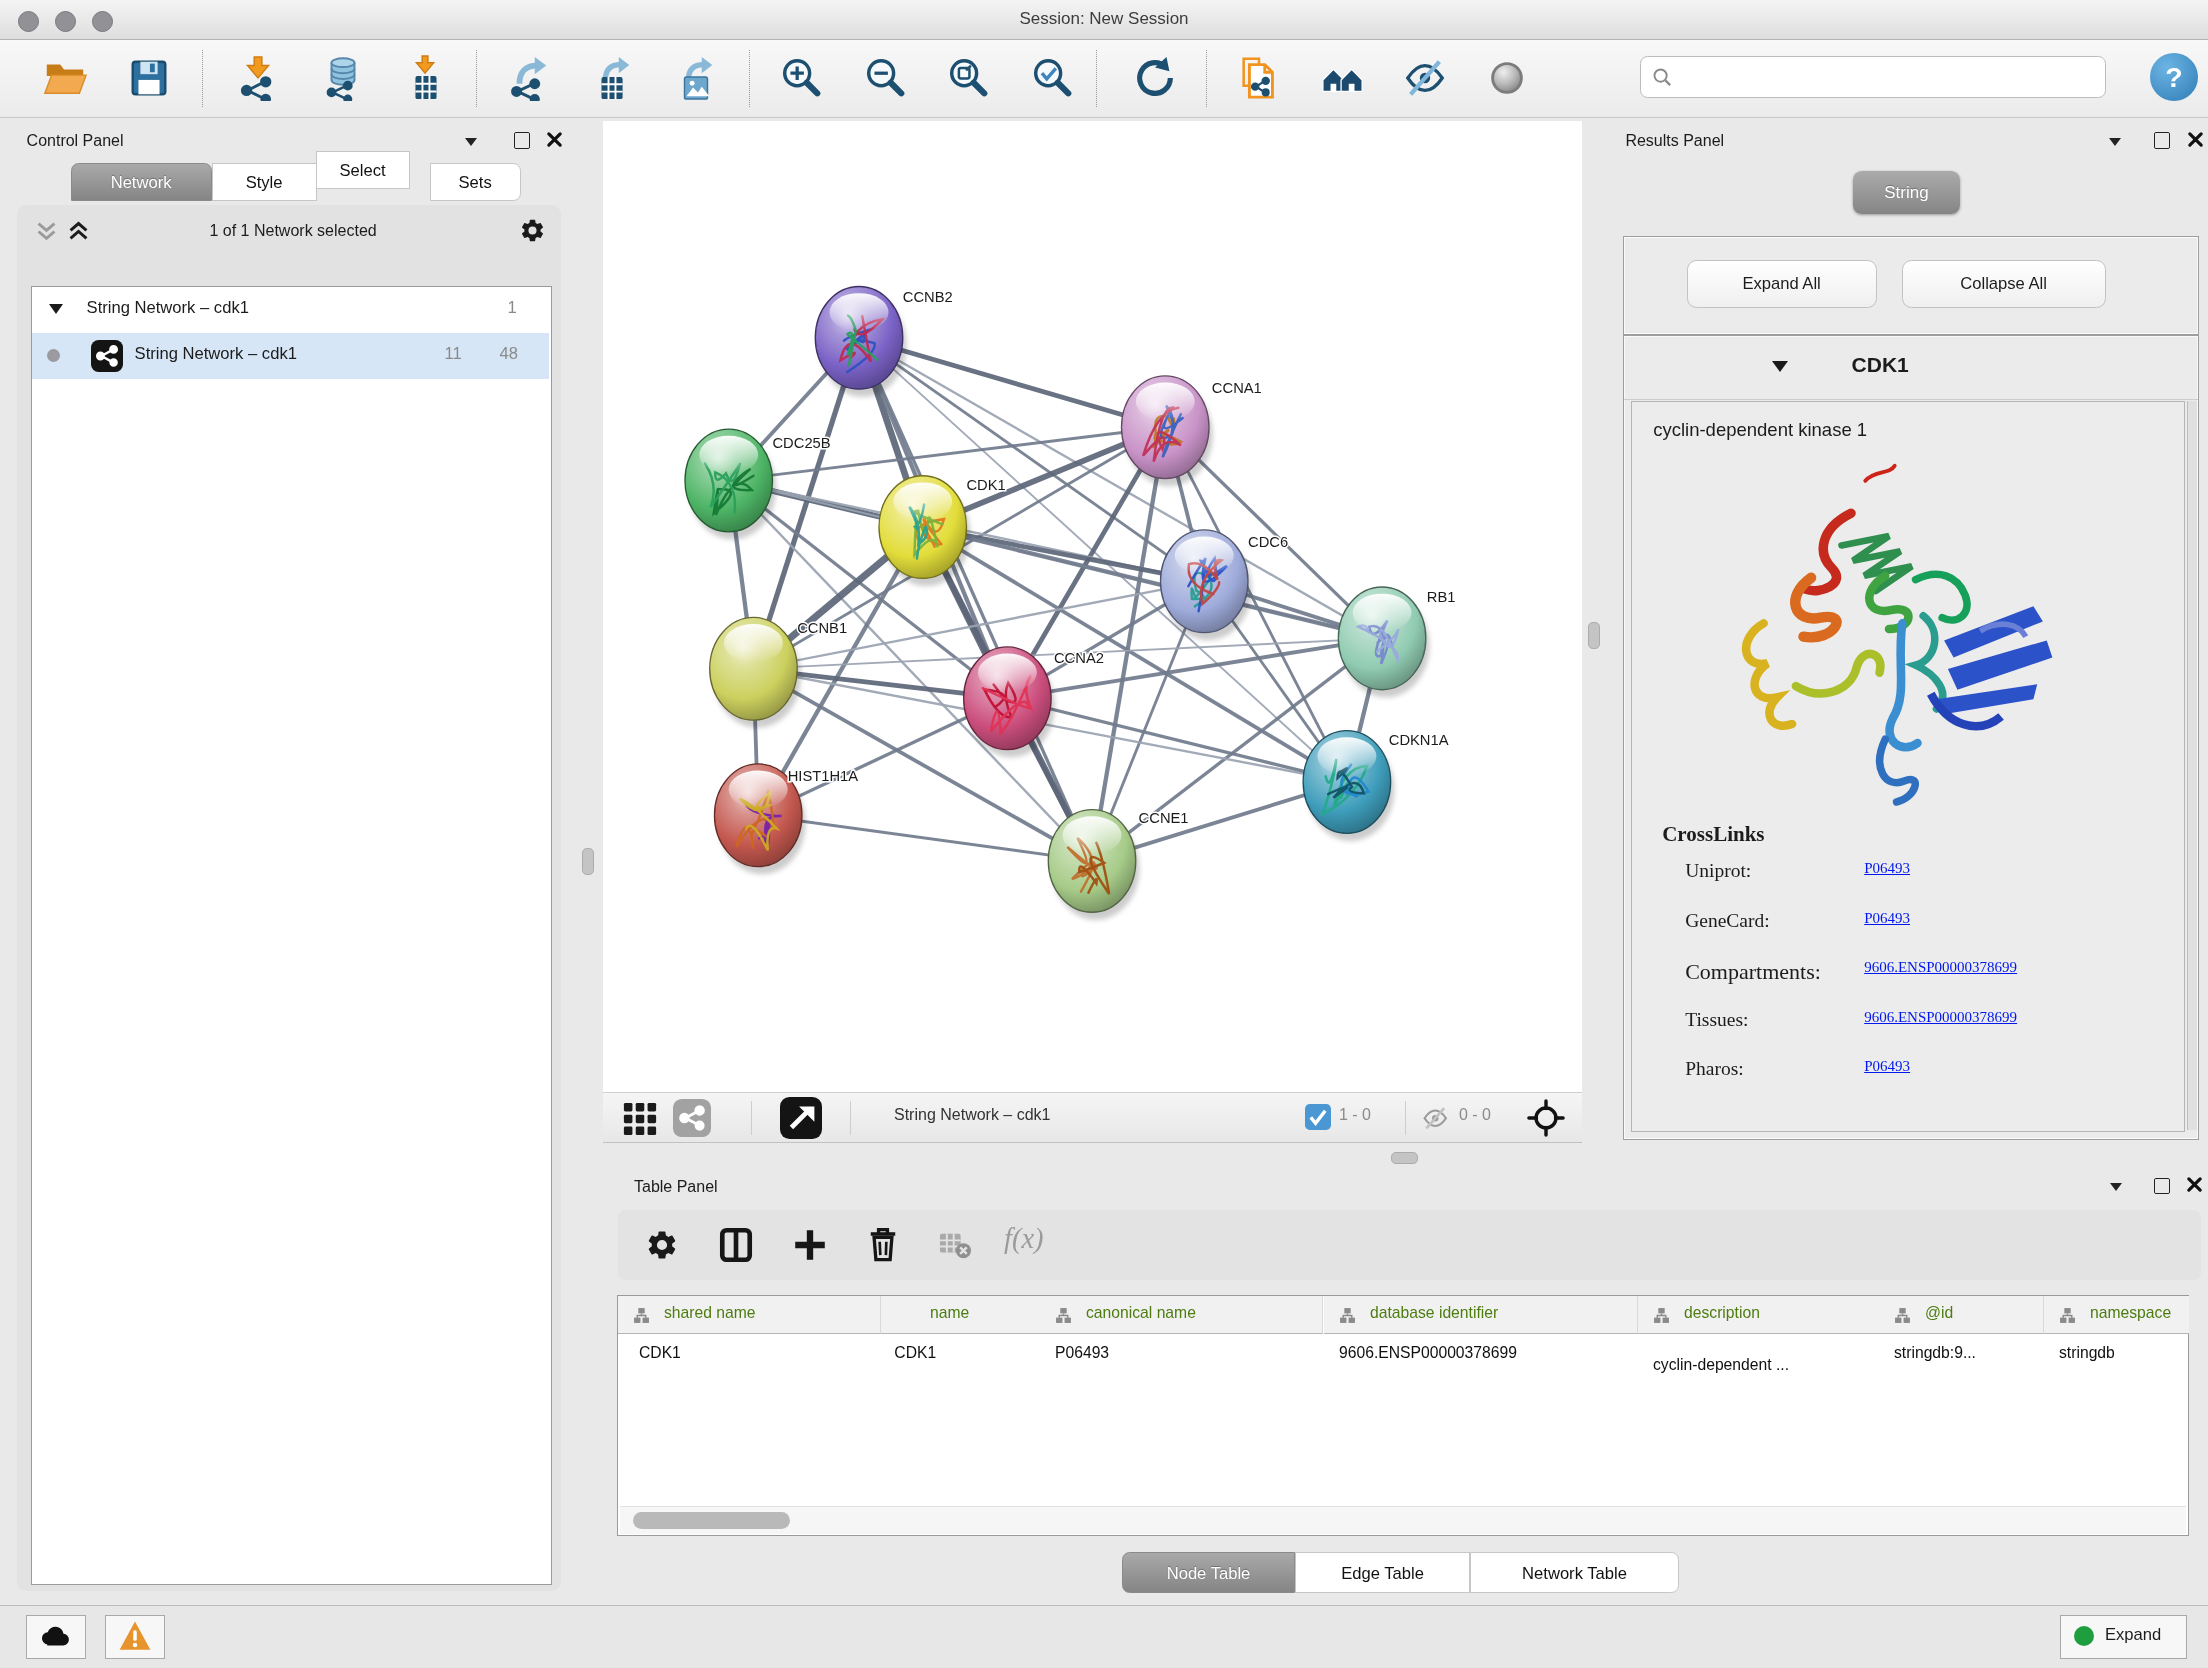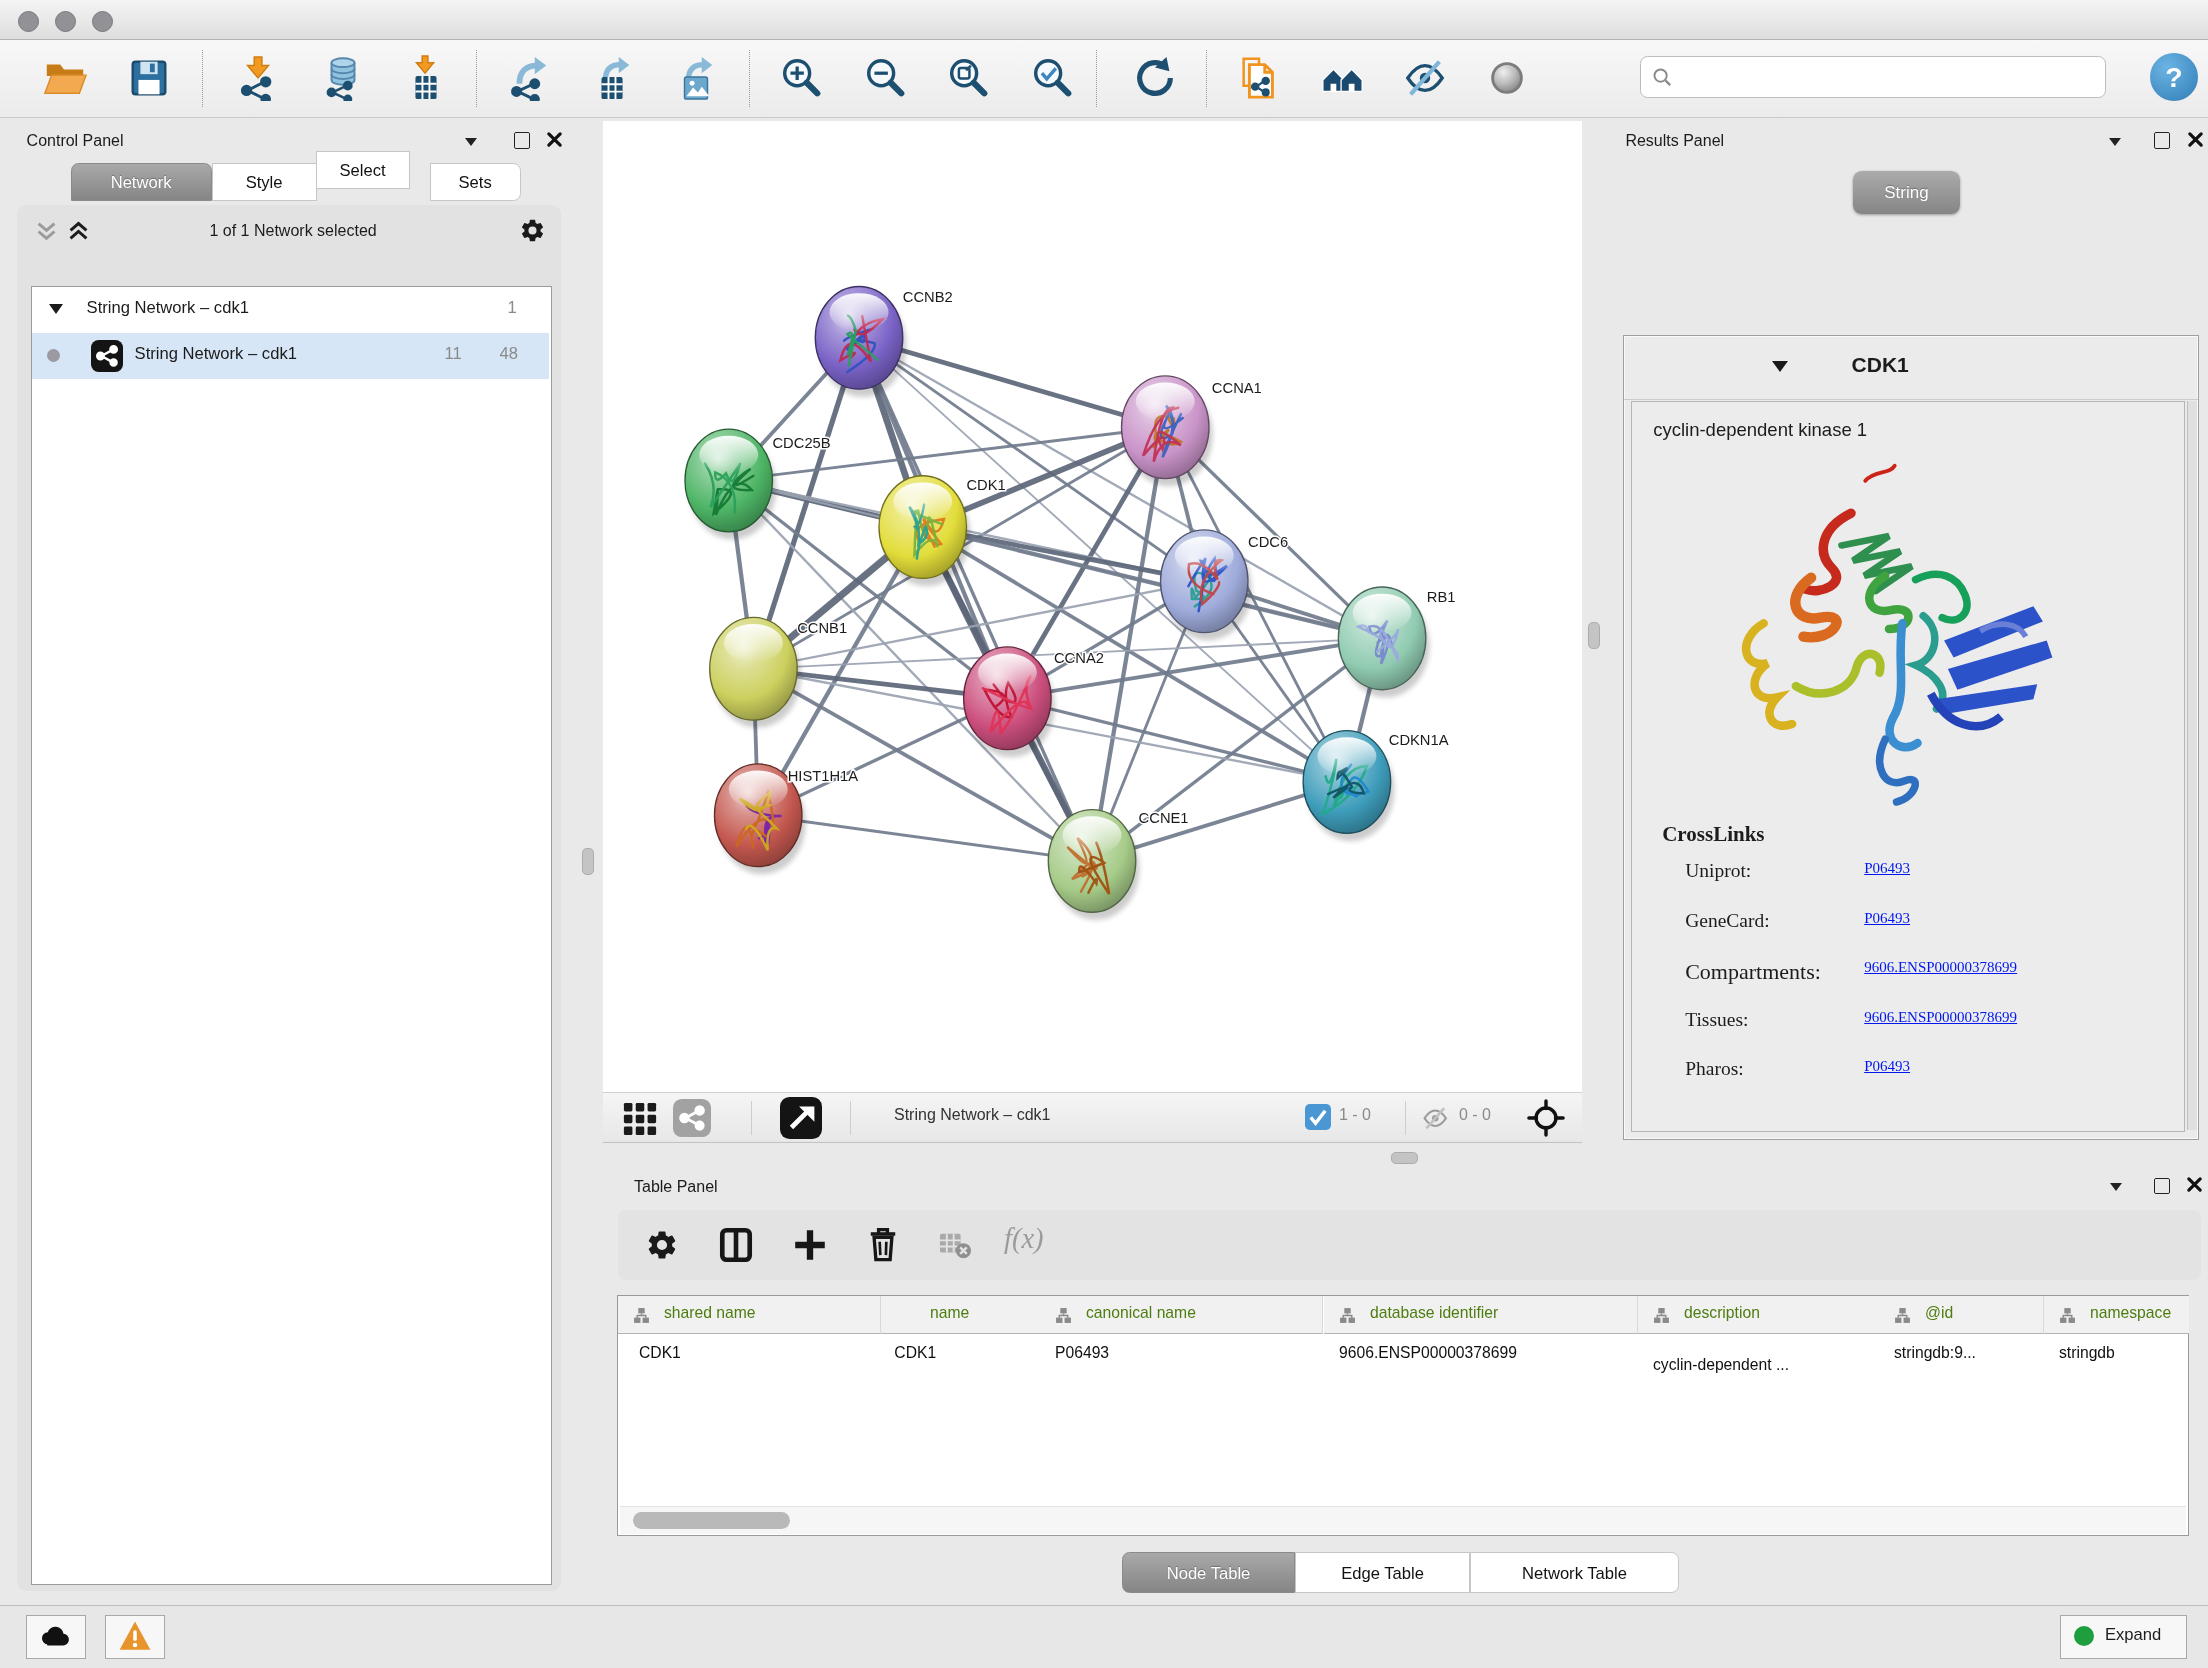--- a/index.html
+++ b/index.html
@@ -71,20 +71,21 @@
 </style>
 </head>
 <body>
 
 <div id="app">
 
   <div id="titlebar" class="abs">
     <div class="abs tlight" style="left:18px;"></div>
     <div class="abs tlight" style="left:55px;"></div>
     <div class="abs tlight" style="left:92px;"></div>
+    <div id="wtitle" class="abs">Session: New Session</div>
   </div>
 
   <div id="toolbar" class="abs">
     <div class="abs tbi" style="left:42px;">
       <svg width="46" height="46" viewBox="0 0 48 48">
         <path d="M5 10h14l4 5h20v7H5z" fill="#c77d17"></path>
         <path d="M3 40l7-19h36l-7 19z" fill="#f3a94f" stroke="#d98d28" stroke-width="1.5"></path>
       </svg>
     </div>
     <div class="abs tbi" style="left:126px;">
@@ -587,20 +588,24 @@
   <div class="abs" style="left:1614px;top:121px;width:594px;height:1485px;">
     <span class="abs ptitle" style="left:11.4px;top:11.4px;">Results Panel</span>
     <div class="abs pnl-tri" style="left:495px;top:17px;"></div>
     <div class="abs pnl-float" style="left:540px;top:11.4px;"></div>
     <svg class="abs" style="left:573px;top:9.5px;" width="17" height="17" viewBox="0 0 18 18">
       <path d="M3 3l12 12M15 3L3 15" stroke="#111" stroke-width="3.4" stroke-linecap="round"></path>
     </svg>
     <div class="abs" style="left:239px;top:50px;width:107px;height:43px;border-radius:8.6px;background:linear-gradient(#ababab,#858585);
          color:#fff;font-size:17px;text-align:center;line-height:43px;box-shadow:0 1px 2.9px rgba(0,0,0,.35);text-shadow:0 -1px 1px rgba(0,0,0,.3);">String</div>
 
+    <div class="abs rbox" style="left:8.6px;top:115px;height:99px;box-shadow:inset 0 0 0 1px #fafafa;">
+      <div class="abs btn" style="left:63px;top:23px;width:190px;height:48px;line-height:46px;">Expand All</div>
+      <div class="abs btn" style="left:278px;top:23px;width:204px;height:48px;line-height:46px;">Collapse All</div>
+    </div>
 
     <div class="abs rbox" style="left:8.6px;top:214px;height:805px;box-shadow:inset 0 0 0 1px #fafafa;">
       <div class="abs" style="left:0;top:0;width:574px;height:63px;border-bottom:1px solid #cccccc;">
         <div class="abs" style="left:148px;top:25px;width:0;height:0;border-left:8.6px solid transparent;border-right:8.6px solid transparent;border-top:11.4px solid #1a1a1a;"></div>
         <span class="abs" style="left:228px;top:17px;font-size:21px;font-weight:bold;">CDK1</span>
       </div>
       <div class="abs" style="left:7.6px;top:65px;width:552px;height:729px;background:#ececec;border:1px solid #b5b5b5;overflow:hidden;">
         <span class="abs" style="left:21px;top:17px;font-size:18.5px;">cyclin-dependent kinase 1</span>
 
         <svg class="abs" style="left:67px;top:52px;" width="399" height="390" viewBox="0 0 420 410">

